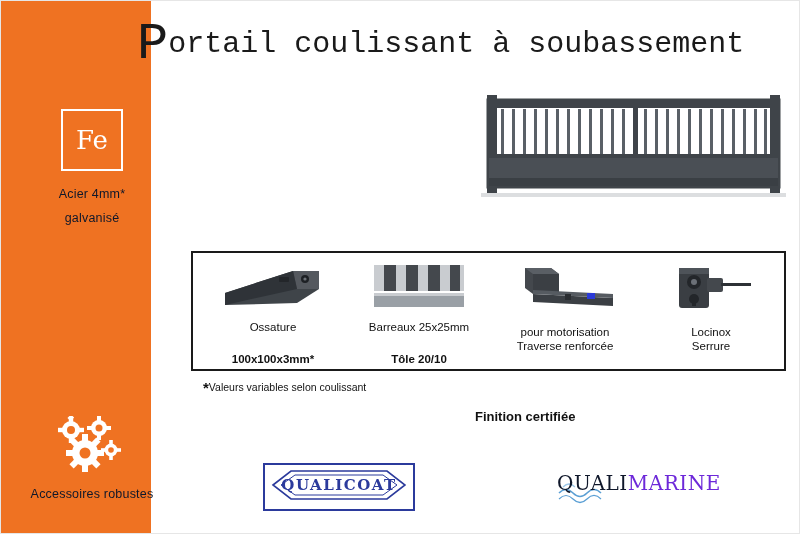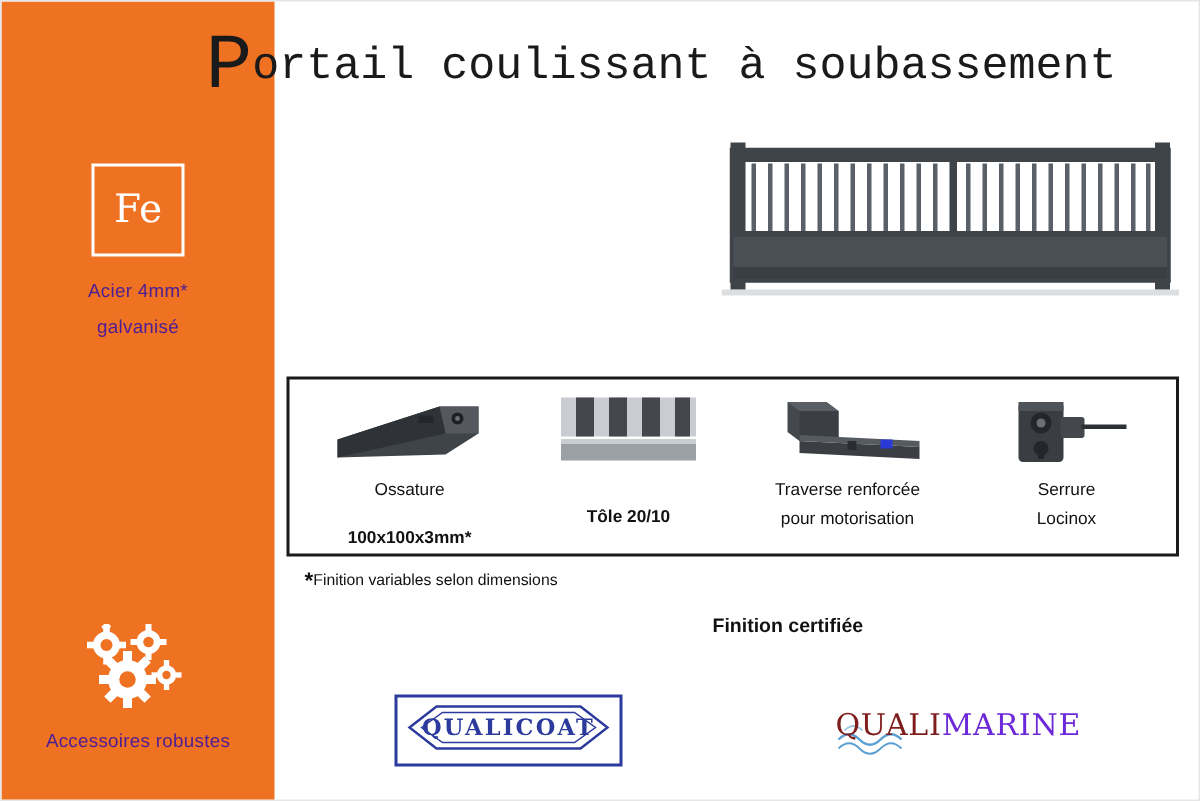--- a/index.html
+++ b/index.html
@@ -16,34 +16,34 @@
     overflow: hidden;
     border: 1px solid #e6e6e6;
     box-sizing: border-box;
   }
 
   
   #sidebar {
     position: absolute;
     left: 0;
     top: 0;
-    width: 182px;
+    width: 150px;
     height: 534px;
     background: #ef7222;
     color: #ffffff;
     text-align: center;
   }
   .side-block {
     position: absolute;
     width: 182px;
     text-align: center;
   }
   .side-label {
     font-size: 12.5px;
-    color: #4c1d95;
+    color: #0f172a;
     line-height: 1.9;
     letter-spacing: 0.2px;
     text-align: center;
   }
   
   #fe-box {
     width: 62px;
     height: 62px;
     border: 2px solid #ffffff;
     margin: 0 auto 12px auto;
@@ -167,21 +167,21 @@
     left: 556px;
     top: 466px;
     width: 150px;
     height: 46px;
   }
   .qm-text {
     font-family: "DejaVu Serif", serif;
     font-size: 20px;
     letter-spacing: 0.5px;
   }
-  .qm-a { color: #7f1d1d; }
+  .qm-a { color: #0f172a; }
   .qm-b { color: #6d28d9; }
 </style>
 </head>
 <body>
 
 <div id="page">
 
   <div id="sidebar">
 
     <div class="side-block" style="top:108px;">
@@ -322,67 +322,68 @@
           <g fill="#44484d">
             <rect x="14" y="4" width="12" height="26"></rect>
             <rect x="36" y="4" width="12" height="26"></rect>
             <rect x="58" y="4" width="12" height="26"></rect>
             <rect x="80" y="4" width="10" height="26"></rect>
           </g>
           <rect x="4" y="32" width="90" height="14" fill="#9aa0a6"></rect>
           <rect x="4" y="32" width="90" height="3" fill="#c9ccd0"></rect>
         </svg>
       </div>
+      <div class="comp-l1">Barreaux 25x25mm</div>
       <div class="comp-l2">Tôle 20/10</div>
     </div>
 
     <div class="comp" style="left:298px;">
       <div class="comp-art">
         <svg width="116" height="56" viewBox="0 0 116 56" aria-hidden="true">
 
           <polygon points="18,8 44,8 52,14 52,34 26,34 18,28" fill="#44484d"></polygon>
           <polygon points="18,8 44,8 52,14 26,14" fill="#5a5f65"></polygon>
           <polygon points="26,14 52,14 52,34 26,34" fill="#3b3f44"></polygon>
 
           <polygon points="26,34 106,38 106,46 26,42" fill="#3b3f44"></polygon>
           <polygon points="26,30 106,34 106,38 26,34" fill="#565b61"></polygon>
 
           <rect x="80" y="33" width="8" height="6" fill="#2b3ad6"></rect>
           <rect x="58" y="34" width="6" height="6" fill="#2a2d31"></rect>
         </svg>
       </div>
+      <div class="comp-l1" style="margin-top:7px;">pour motorisation</div>
       <div class="comp-l1">Traverse renforcée</div>
-      <div class="comp-l1" style="margin-top:7px;">pour motorisation</div>
     </div>
 
     <div class="comp" style="left:444px;">
       <div class="comp-art">
         <svg width="92" height="56" viewBox="0 0 92 56" aria-hidden="true">
 
           <rect x="14" y="8" width="30" height="40" rx="3" fill="#3a3e43"></rect>
           <rect x="14" y="8" width="30" height="6" fill="#4e5359"></rect>
 
           <circle cx="29" cy="22" r="7" fill="#23262a"></circle>
           <circle cx="29" cy="22" r="3" fill="#6b7077"></circle>
 
           <rect x="42" y="18" width="16" height="14" rx="2" fill="#44484d"></rect>
 
           <rect x="56" y="23" width="30" height="3" fill="#2d3135"></rect>
 
           <circle cx="29" cy="39" r="5" fill="#23262a"></circle>
           <rect x="27" y="39" width="4" height="7" fill="#23262a"></rect>
         </svg>
       </div>
+      <div class="comp-l1" style="margin-top:7px;">Locinox</div>
       <div class="comp-l1">Serrure</div>
-      <div class="comp-l1" style="margin-top:7px;">Locinox</div>
     </div>
   </div>
 
   <div id="footnote">
-    <span class="star">*</span><span>Finition variables selon dimensions</span>
+    <span class="star">*</span><span>Valeurs variables selon coulissant</span>
   </div>
 
   <div id="finition">Finition certifiée</div>
 
   <div id="qualicoat">
     <svg width="140" height="40" viewBox="0 0 140 40" aria-hidden="true">
       <polygon points="4,20 22,6 118,6 136,20 118,34 22,34" fill="none" stroke="#2b3a9c" stroke-width="1.6"></polygon>
       <polygon points="12,20 26,10 114,10 128,20 114,30 26,30" fill="none" stroke="#2b3a9c" stroke-width="1"></polygon>
       <text x="70" y="25" text-anchor="middle" font-family="DejaVu Serif, serif" font-size="15" font-weight="bold" fill="#2b3a9c" letter-spacing="1.5">QUALICOAT</text>
     </svg>

